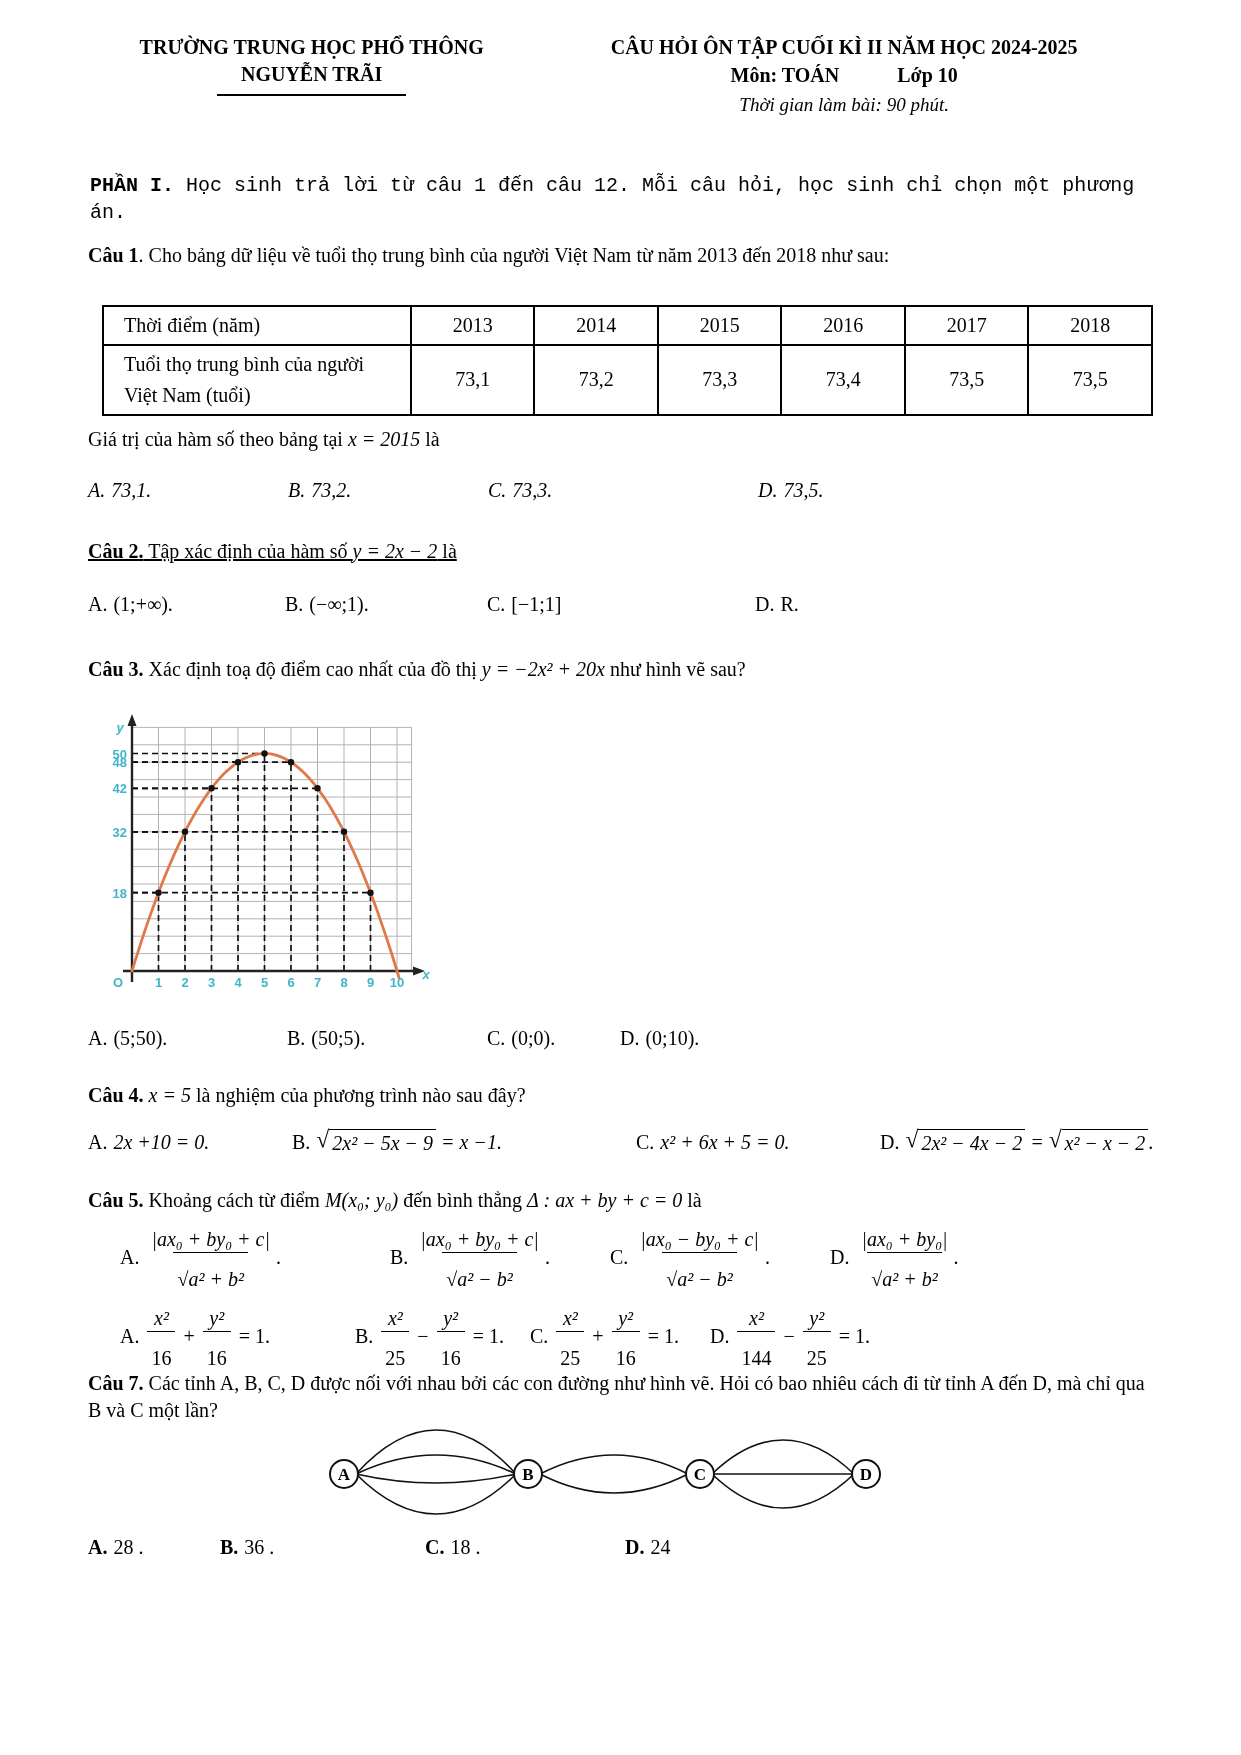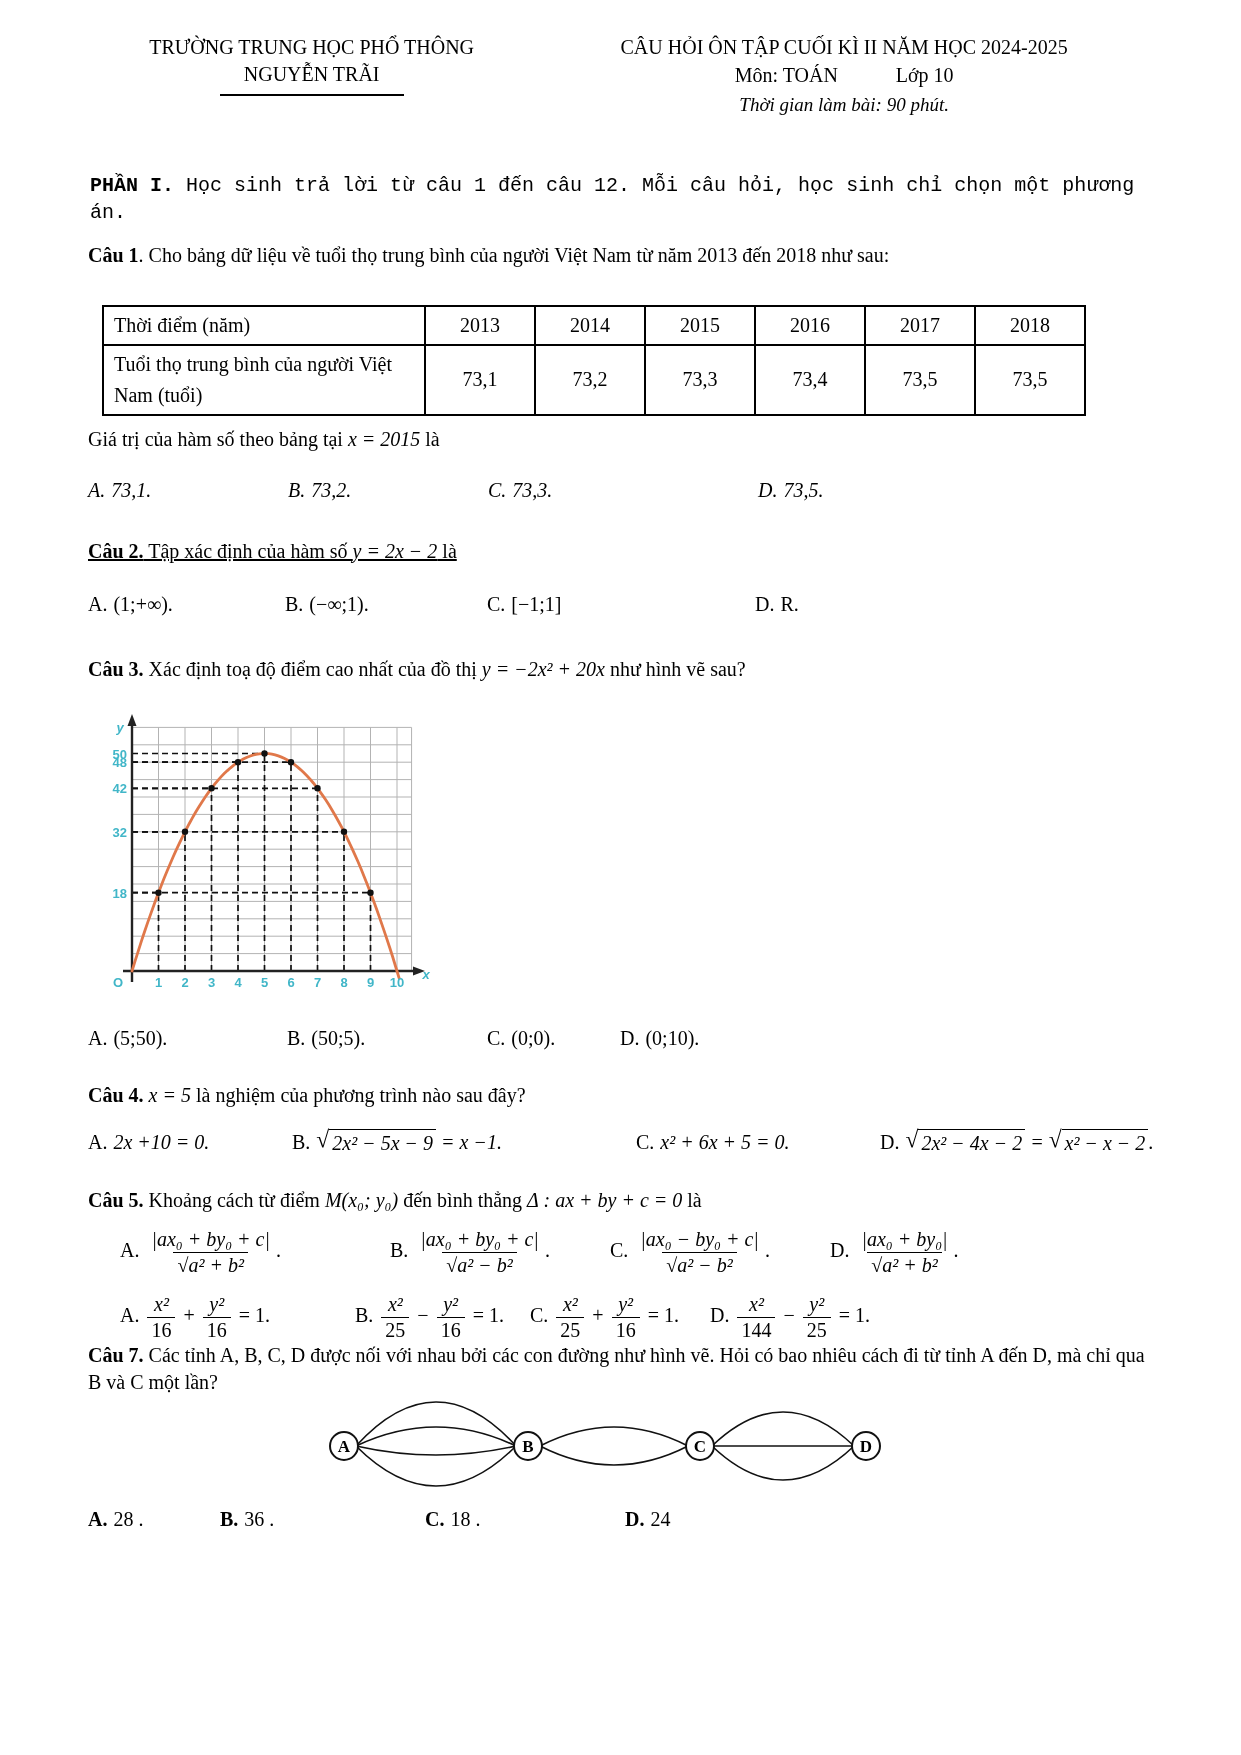--- a/index.html
+++ b/index.html
@@ -6,60 +6,60 @@
   .page{
     width:1241px;min-height:1755px;background:#ffffff;color:#000;
     padding:34px 88px 40px;box-sizing:border-box;
     font-family:"Liberation Serif", serif;font-size:20px;line-height:1.35;
     margin:0 auto;position:relative;
   }
   
   .header{display:flex;}
   .header-left{width:42%;text-align:center;}
   .header-right{width:58%;text-align:center;}
-  .h-bold{font-weight:normal;font-size:20px;line-height:27px;white-space:nowrap;}
+  .h-bold{font-weight:bold;font-size:20px;line-height:27px;white-space:nowrap;}
   .school-name{display:inline-block;border-bottom:2px solid #000;padding:0 24px 6px;}
   .subject-line{margin-top:1px;}
   .gap30{display:inline-block;width:58px;}
   .duration{font-style:italic;font-size:19px;margin-top:3px;}
   
   .part{margin:54px 0 0 2px;font-family:Liberation Mono, monospace;}
   
   .q-head{margin:0;line-height:27px;}
   .mt-q1{margin-top:16px;}
   .mt-q2{margin-top:34px;text-decoration:underline;}
   .mt-q3{margin-top:38px;}
   .mt-q4{margin-top:30px;}
   .mt-q5{margin-top:30px;}
   .mt-q6{margin-top:12px;}
   .mt-q7{margin-top:0;}
   .q-sub{margin:10px 0 0 0;}
   .mi{font-style:italic;}
   
   .data-table{border-collapse:collapse;margin:36px 0 0 14px;}
-  .data-table td{border:2px solid #000;padding:3px 10px;font-size:20px;line-height:1.55;}
+  .data-table td{border:2px solid #000;padding:3px 20px;font-size:20px;line-height:1.55;}
   .data-table td.lab{width:300px;text-align:left;}
   .data-table td.num{width:88px;text-align:center;}
   
   .opts{display:grid;align-items:center;margin-top:24px;}
   .opt{white-space:nowrap;}
   .ol{margin-right:6px;}
   .italic{font-style:italic;}
   .bold .ol{font-weight:bold;}
   .q1-opts{grid-template-columns:200px 200px 270px auto;margin-top:24px;}
   .q2-opts{grid-template-columns:197px 202px 268px auto;margin-top:26px;}
   .q3-opts{grid-template-columns:199px 200px 133px auto;margin-top:26px;}
   .q4-opts{grid-template-columns:160px 300px 200px auto;margin-top:20px;gap:44px;}
   .q5-opts{grid-template-columns:270px 220px 220px auto;padding-left:32px;margin-top:14px;}
   .q6-opts{grid-template-columns:235px 175px 180px auto;padding-left:32px;margin-top:16px;}
   .q7-opts{grid-template-columns:132px 205px 200px auto;margin-top:10px;}
   
   .frac{display:inline-flex;flex-direction:column;align-items:center;vertical-align:middle;line-height:1.15;margin:0 2px;}
   .frac .top{padding:0 4px 1px;}
-  .frac .bot{border-top:1.6px solid #000;padding:1px 4px 0;}
+  .frac .bot{border-top:1.6px solid #000;padding:15px 4px 0;}
   .sqrt{display:inline-flex;align-items:flex-start;}
   .sqrt .sign{font-style:normal;line-height:1.05;font-size:1.18em;transform:translateY(-2px);}
   .sqrt .rad{border-top:1.6px solid #000;padding:0 3px;}
   .opq{margin:0 6px;}
   
   .fig3{margin:16px 0 0 6px;}
   .fig7{margin:0 0 0 222px;}
   svg{display:block;}
 </style>
 </head>

